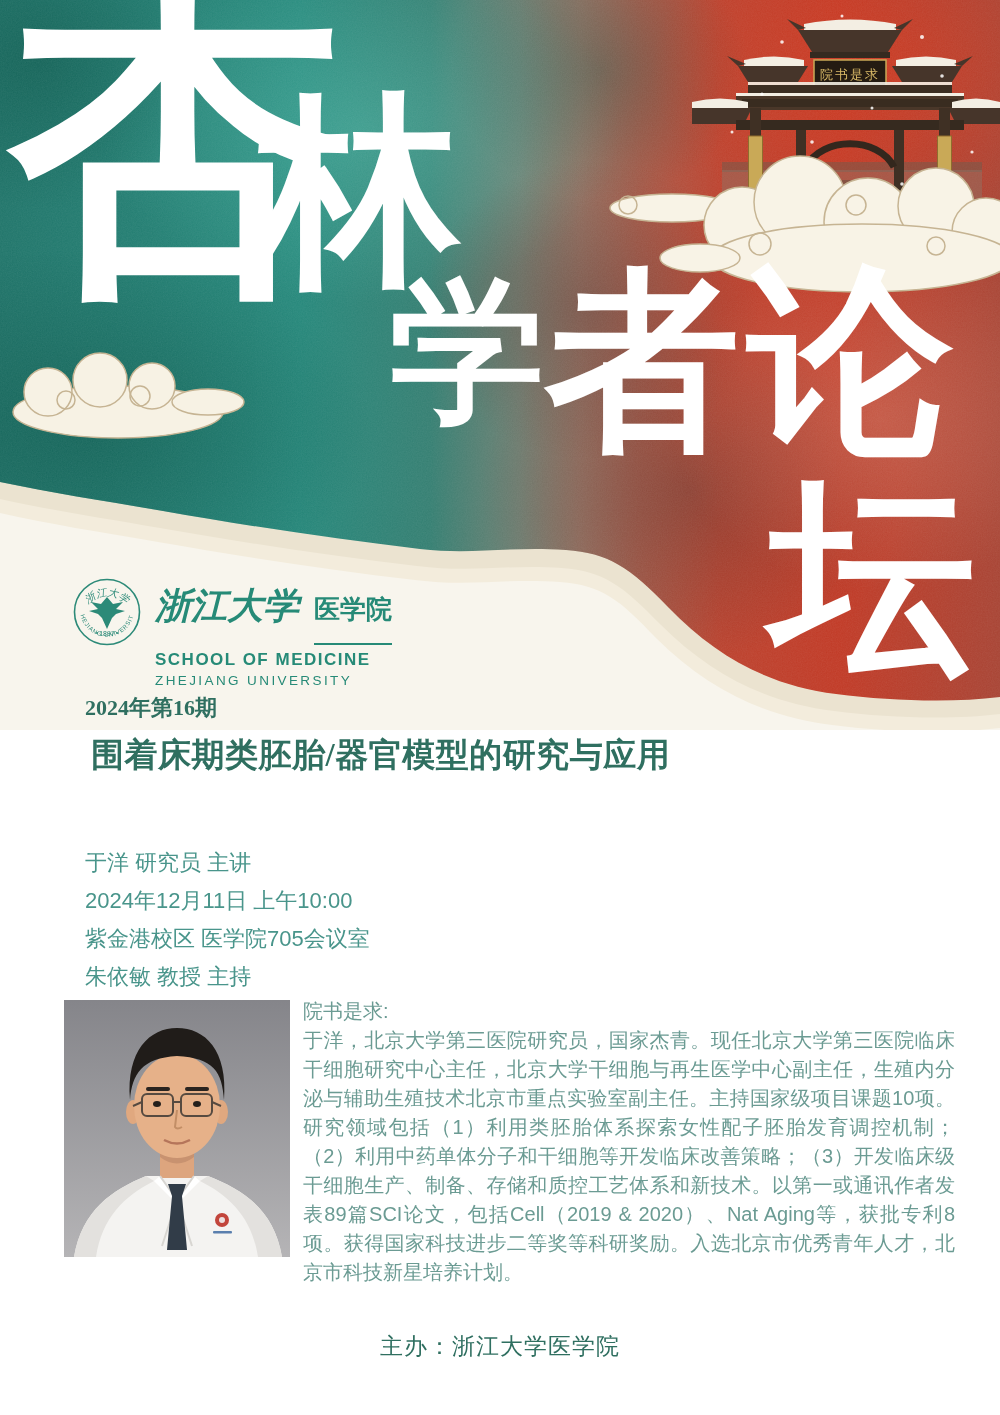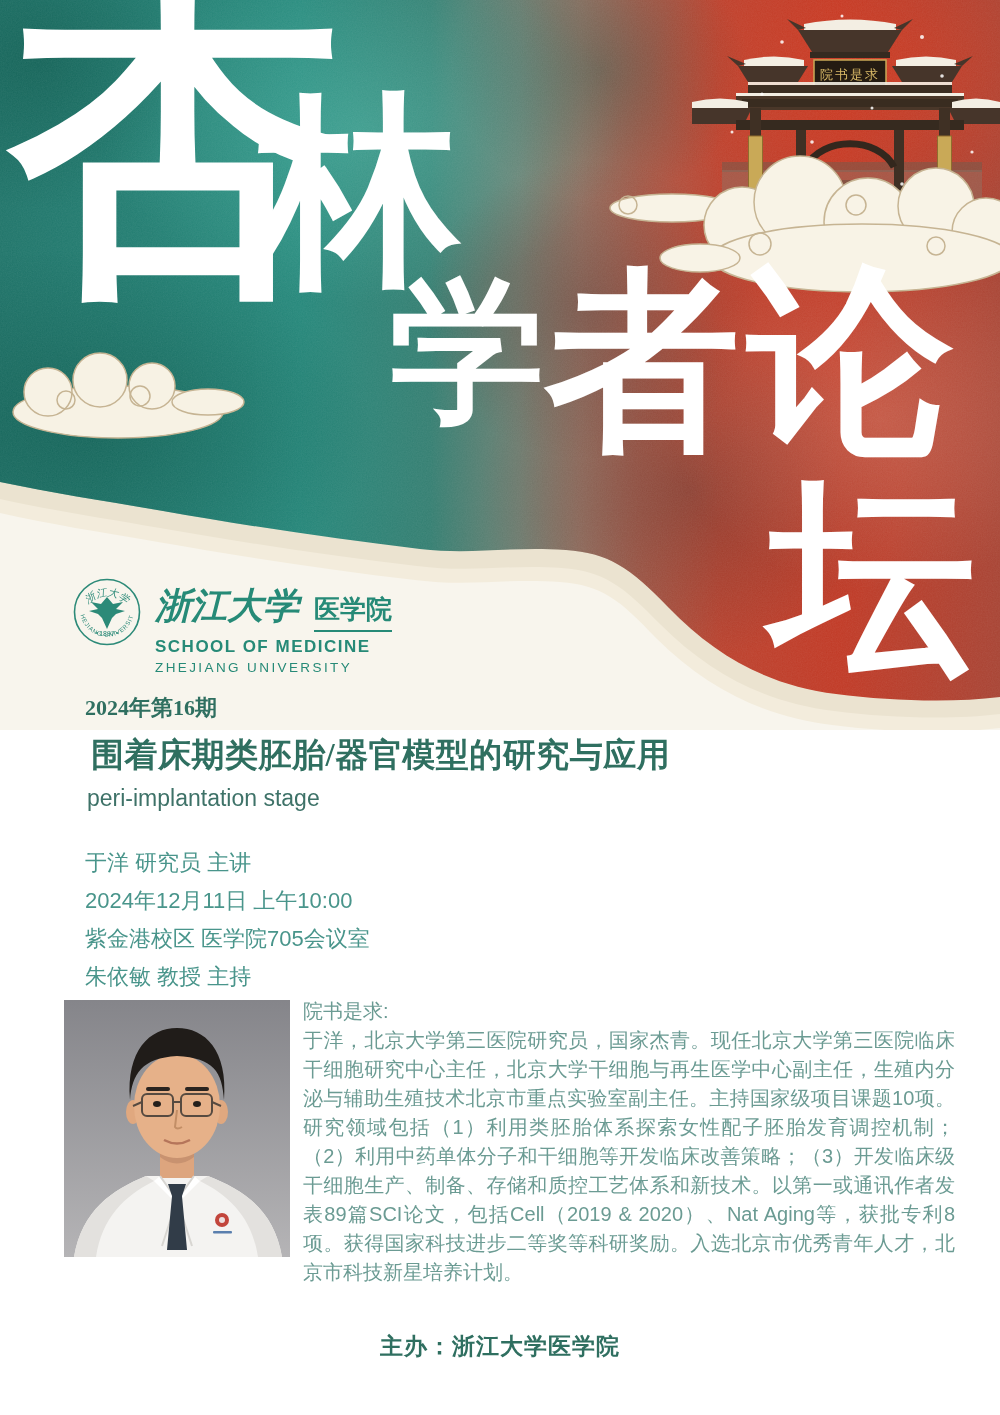--- a/index.html
+++ b/index.html
@@ -13,34 +13,34 @@
   .hc-1{left:255px;top:90px;font-size:205px;}
   .hc-2{left:390px;top:276px;font-size:155px;}
   .hc-3{left:545px;top:266px;font-size:195px;}
   .hc-4{left:748px;top:260px;font-size:205px;}
   .hc-5{left:770px;top:476px;font-size:205px;}
   .logo-row{position:absolute;left:72px;top:577px;display:flex;gap:13px;color:#268a77;}
   .logo-textcol{margin-top:5px;}
   .cn-line{display:flex;align-items:baseline;gap:15px;}
   .logo-cn-name{font-size:36px;font-weight:700;font-style:italic;
                 font-family:"Liberation Serif","DejaVu Serif",serif;}
-  .logo-cn-dept{font-size:26px;font-weight:700;border-bottom:2px solid #268a77;padding-bottom:3px;}
+  .logo-cn-dept{font-size:26px;font-weight:700;border-bottom:2px solid #268a77;padding-bottom:16px;}
   .logo-en1{font-size:17px;font-weight:700;letter-spacing:1.5px;margin-top:5px;}
   .logo-en2{font-size:13.5px;letter-spacing:2.4px;margin-top:3px;}
   .issue{position:absolute;left:85px;top:693px;font-size:22px;font-weight:700;color:#2f6f60;}
   .title-cn{position:absolute;left:83px;top:725px;font-size:33px;font-weight:900;color:#2f6f60;
             margin:8px;letter-spacing:0.5px;}
   .title-en{position:absolute;left:87px;top:782px;font-size:23px;color:#3e7268;line-height:33px;}
   .details{position:absolute;left:85px;top:844px;font-size:22px;color:#49958b;line-height:38px;}
   .bio-photo{position:absolute;left:64px;top:1000px;display:block;}
   .bio-text{position:absolute;left:303px;top:997px;width:652px;font-size:20px;line-height:29px;
             color:#6b9b93;text-align:justify;}
   .bio-label{display:block;}
   .footer{position:absolute;left:0;top:1331px;width:100%;text-align:center;font-size:23px;
-          font-weight:700;color:#2f6f60;letter-spacing:1px;}
+          font-weight:400;color:#2f6f60;letter-spacing:1px;}
 </style>
 </head>
 <body>
 
 <div class="poster">
 
   <svg class="header-art" width="1000" height="730" viewBox="0 0 1000 730">
     <defs>
       <linearGradient id="bgGrad" x1="0%" y1="0%" x2="100%" y2="0%">
         <stop offset="0%" stop-color="#20756a"></stop>
@@ -211,21 +211,20 @@
         <span class="logo-cn-dept">医学院</span>
       </div>
       <div class="logo-en1">SCHOOL OF MEDICINE</div>
       <div class="logo-en2">ZHEJIANG UNIVERSITY</div>
     </div>
   </div>
 
   <div class="issue serif">2024年第16期</div>
   <h1 class="title-cn serif">围着床期类胚胎/器官模型的研究与应用</h1>
   <div class="title-en">
-    <div>peri-implantation stage</div>
   </div>
   <div class="details">
     <div>于洋 研究员  主讲</div>
     <div>2024年12月11日 上午10:00</div>
     <div>紫金港校区 医学院705会议室</div>
     <div>朱依敏  教授  主持</div>
   </div>
 
   <svg class="bio-photo" width="226" height="257" viewBox="0 0 226 257">
     <defs>

